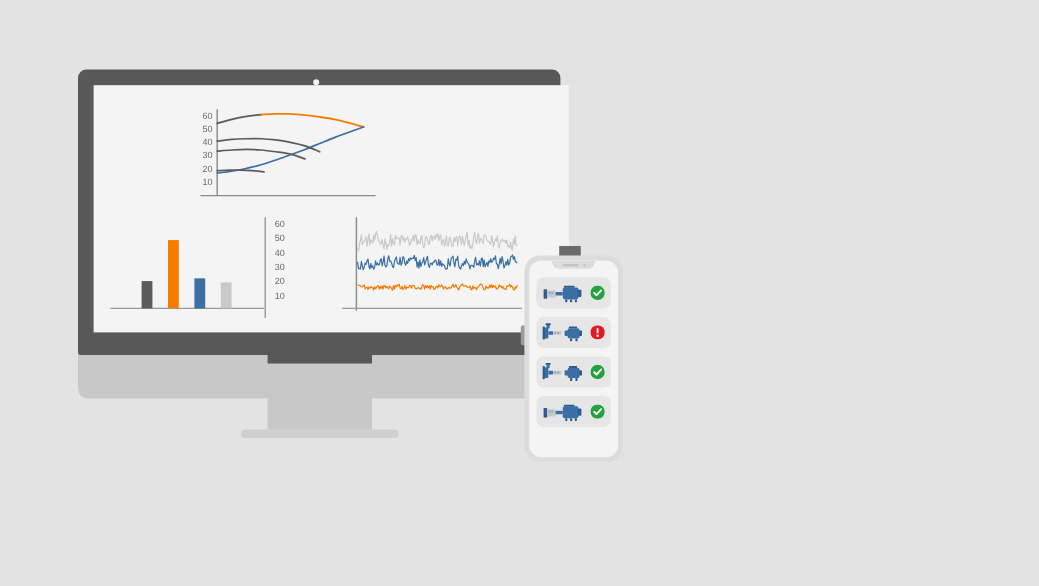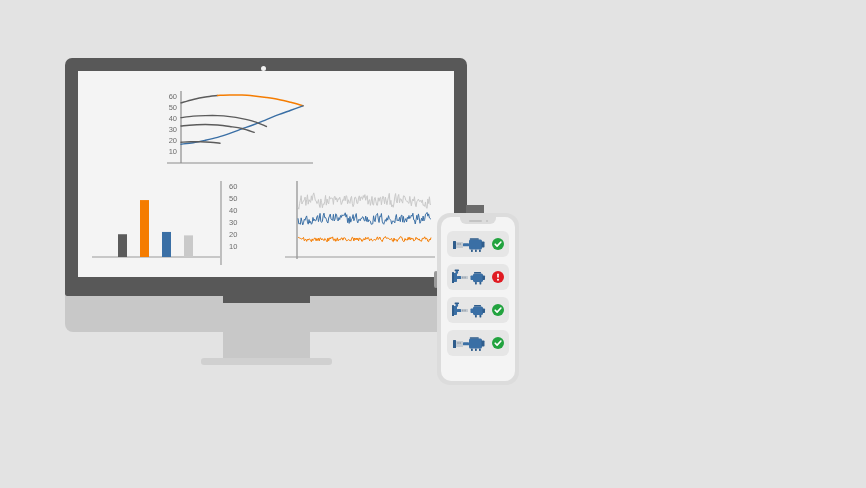--- a/index.html
+++ b/index.html
@@ -19,20 +19,21 @@
     background:#585858;border-radius:7px 7px 2px 2px;
   }
   .webcam{
     position:absolute;left:196px;top:8px;width:5px;height:5px;
     border-radius:50%;background:#f2f2f2;
   }
   .screen{
     position:absolute;left:13px;top:13px;width:376px;height:206px;
     background:#f4f4f4;
     overflow:hidden;
+    padding-left:20px;
   }
   .monitor-chin{
     position:absolute;left:0px;top:238px;width:402px;height:36px;
     background:#c8c8c8;border-radius:0 0 8px 8px;
   }
   .stand-wrap{position:absolute;left:65px;top:294px;width:402px;height:90px;}
   .stand-top{
     position:absolute;left:158px;top:0px;width:87px;height:9px;background:#585858;
   }
   .trapezoid{

